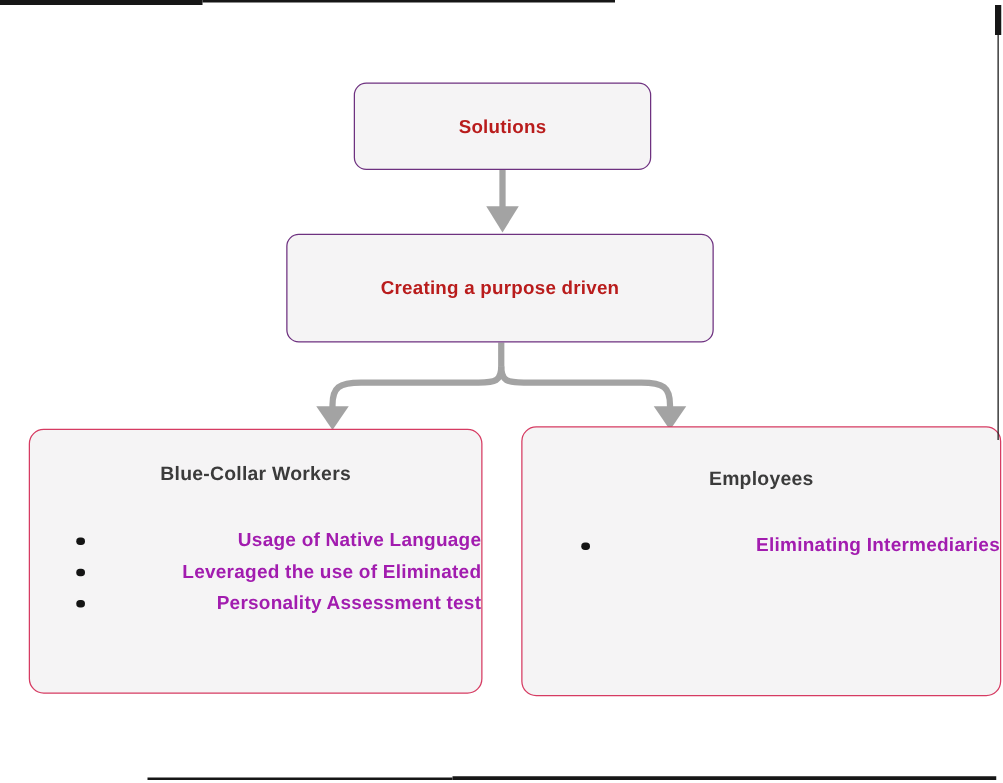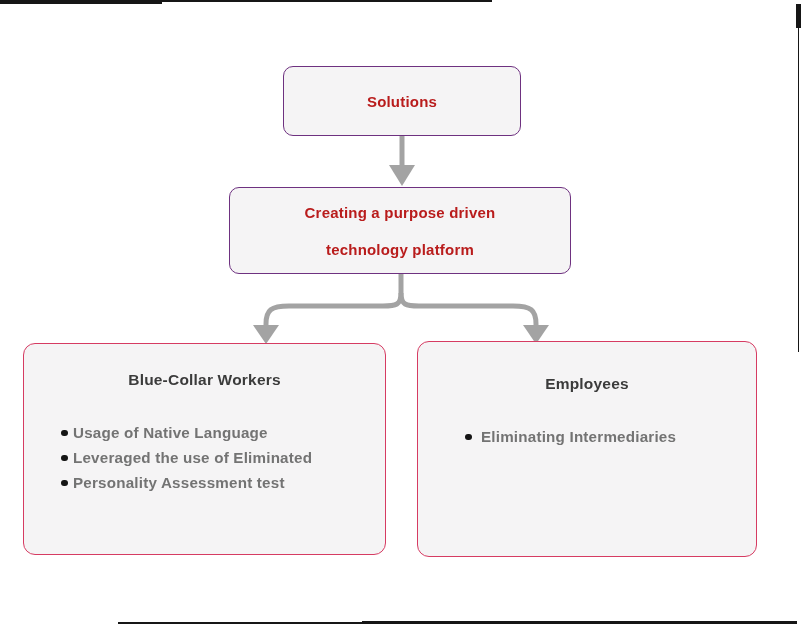--- a/index.html
+++ b/index.html
@@ -30,31 +30,31 @@
 
   
   .panel {
     position:absolute;
     background:#f5f4f5;
     border:1.6px solid #d63b62;
     border-radius:12px;
     font-weight:700;
   }
   #blue-collar-box { left:23px;  top:343px; width:363px; height:212px; }
-  #employees-box   { left:417px; top:341px; width:340px; height:216px; }
+  #employees-box   { left:417px; top:341px; width:384px; height:216px; }
   .panel .panel-title {
     text-align:center; font-size:15.5px; line-height:20px;
     color:#3b3b3b; letter-spacing:.2px;
   }
   #blue-collar-box .panel-title { margin-top:26px; }
   #employees-box   .panel-title { margin-top:32px; }
   .panel ul {
     list-style:none; margin:30px 0 0 0; padding:0;
     font-size:15.2px; line-height:25.2px;
-    color:#737373; letter-spacing:.2px;
+    color:#a21caf; letter-spacing:.2px;text-align:right;
   }
   .panel li { position:relative; white-space:pre-line; }
   .panel li::before {
     content:""; position:absolute; top:9.5px;
     width:6.5px; height:6.5px; border-radius:50%; background:#141414;
   }
   #blue-collar-box li { padding-left:49px; }
   #blue-collar-box li::before { left:37px; }
   #employees-box li { padding-left:63px; }
   #employees-box li::before { left:47px; }
@@ -85,21 +85,20 @@
   <polygon points="253,325 279,325 266,344" fill="#a3a3a3"></polygon>
   <polygon points="523,325 549,325 536,344" fill="#a3a3a3"></polygon>
 </svg>
 
 <div class="node" id="solutions-box">
   <span>Solutions</span>
 </div>
 
 <div class="node" id="platform-box">
   <span>Creating a purpose driven</span>
-  <span>technology platform</span>
 </div>
 
 <div class="panel" id="blue-collar-box">
   <div class="panel-title">Blue-Collar Workers</div>
   <ul>
       <li>Usage of Native Language</li>
       <li>Leveraged the use of Eliminated</li>
       <li>Personality Assessment test</li>
     </ul>
 </div>

